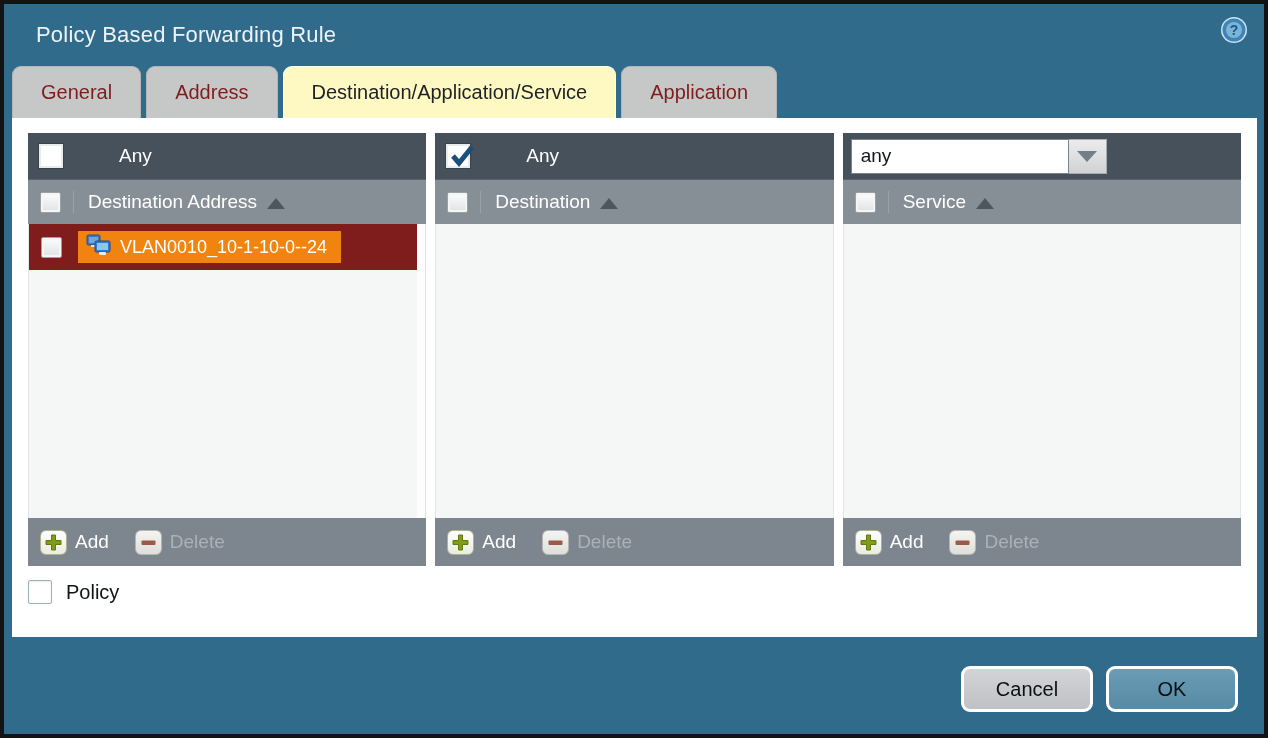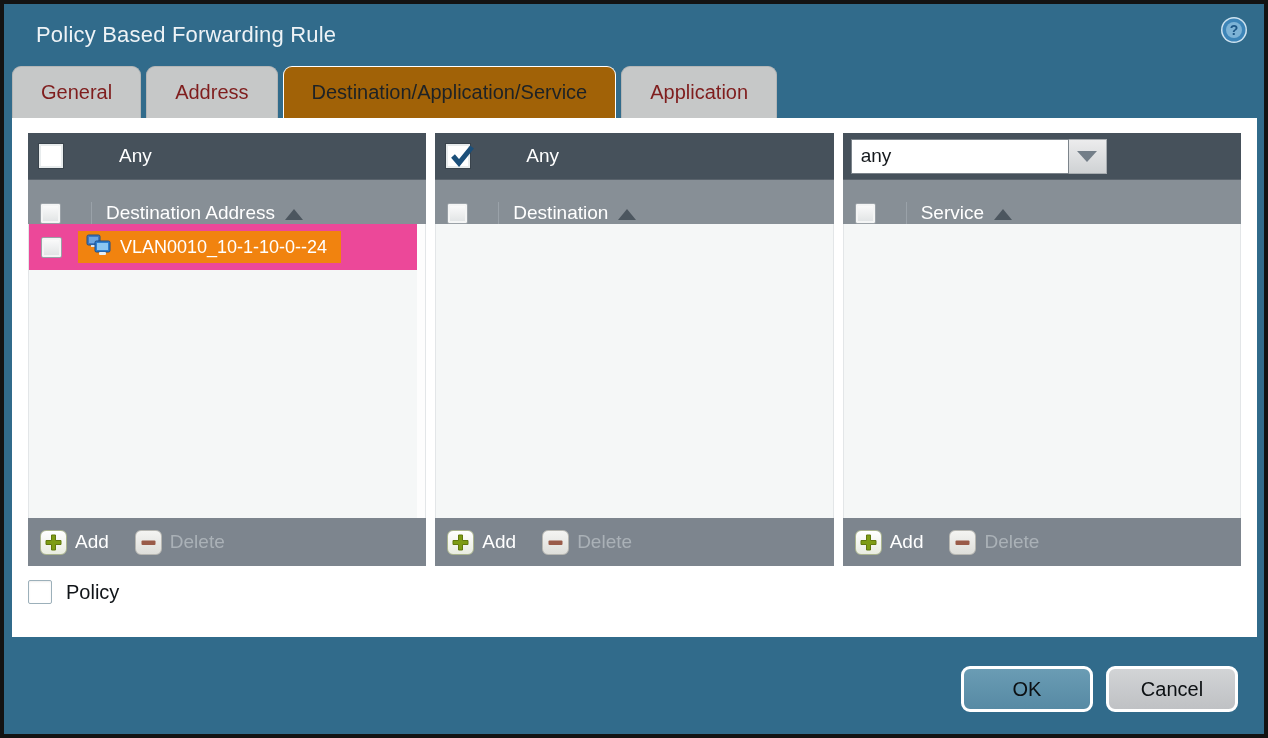--- a/index.html
+++ b/index.html
@@ -18,31 +18,31 @@
   .help-btn { position: absolute; right: 16px; top: 12px; width: 28px; height: 28px; cursor: pointer; }
 
   
   .tabs { position: absolute; left: 8px; top: 62px; display: flex; gap: 5px; height: 52px; }
   .tab {
     height: 52px; padding: 0 28px; display: flex; align-items: center;
     background: #c6c8c8; color: #7f1d1d; font-size: 20px;
     border-radius: 9px 9px 0 0; cursor: pointer; position: relative; z-index: 2;
     border: 1px solid #b4b6b6; border-bottom: none;
   }
-  .tab.active { background: #a16207; color: #1d2226; border-color: #ffffff; z-index: 4; }
+  .tab.active { background: #fef9c3; color: #1d2226; border-color: #ffffff; z-index: 4; }
 
   
   .content { position: absolute; left: 8px; top: 114px; width: 1245px; height: 519px;
     background: #ffffff; z-index: 3; }
   .panels { display: flex; gap: 9px; padding: 15px 16px 0 16px; }
   .panel { flex: 1; height: 433px; display: flex; flex-direction: column; position: relative; }
 
   .panel-topbar { height: 46px; background: #46515b; display: flex; align-items: center; flex: none; gap: 20px; }
-  .panel-colhead { height: 45px; background: #878f96; display: flex; align-items: flex-end; flex: none;
-    border-top: 1px solid #59626b; gap: 18px; }
+  .panel-colhead { height: 45px; background: #878f96; display: flex; align-items: center; flex: none;
+    border-top: 1px solid #59626b; }
   .panel-body { flex: 1; background: #f5f7f7; position: relative; overflow: hidden;
     border-left: 1px solid #e3e6e8; border-right: 1px solid #e3e6e8; }
   .panel-footer { height: 48px; background: #7d858e; display: flex; align-items: center;
     padding-left: 12px; gap: 26px; flex: none; }
 
   .cb-col { width: 45px; display: flex; align-items: center; justify-content: center; flex: none; }
   .colhead-label-wrap { display: flex; align-items: center; gap: 10px;
     border-left: 1px solid #9aa2a9; padding-left: 14px; flex: 1; }
   .colhead-label { color: #ffffff; font-size: 19px; }
   .sort-asc { width: 0; height: 0; border-left: 9px solid transparent; border-right: 9px solid transparent;
@@ -56,21 +56,21 @@
     box-shadow: inset 0 0 0 2px #f4f5f5; }
   .cb-plain { width: 24px; height: 24px; border: 1px solid #9cb0ba; border-radius: 2px;
     box-shadow: inset 0 1px 2px rgba(0,0,0,.08); }
   .checkbox svg { display: none; position: absolute; left: 1px; top: -3px; }
   .checkbox.checked svg { display: block; }
 
   .any-label { color: #ffffff; font-size: 19px; margin-left: 26px; }
 
   
   .list-row { height: 46px; display: flex; align-items: center; width: calc(100% - 8px); }
-  .row-0 { background: #ec4899; }
+  .row-0 { background: #7f1d1d; }
   .row-1 { background: #edf0f0; }
   .gutter { position: absolute; right: 0; top: 0; width: 8px; height: 100%; background: #fdfdfd; }
   .obj-chip { display: inline-flex; align-items: center; gap: 8px; height: 32px;
     background: #f1830f; color: #ffffff; font-size: 18px; padding: 0 14px 0 8px;
     margin-left: 4px; cursor: pointer; }
 
   
   .foot-btn { display: flex; align-items: center; gap: 8px; cursor: pointer; }
   .foot-btn .lbl { font-size: 19px; }
   .add-lbl { color: #ffffff; }
@@ -279,17 +279,17 @@
 
     <div class="negate-row">
       <div class="checkbox cb-plain">
         
       </div>
       <div class="negate-label">Policy</div>
     </div>
   </div>
 
   <div class="actions">
+    <button class="btn btn-cancel">Cancel</button>
     <button class="btn btn-ok">OK</button>
-    <button class="btn btn-cancel">Cancel</button>
   </div>
 
 </div>
 
 </body></html>

